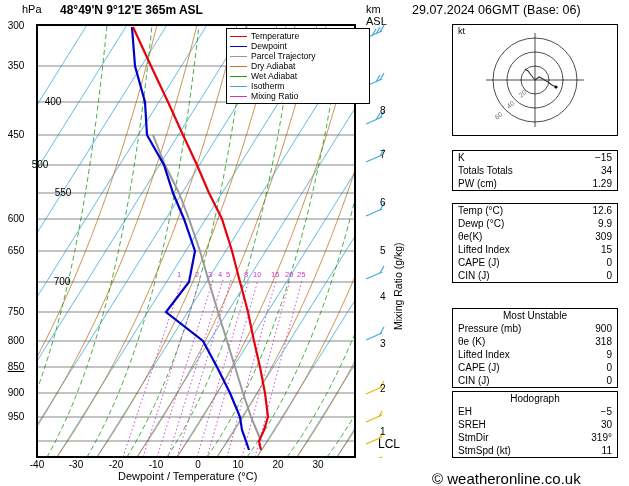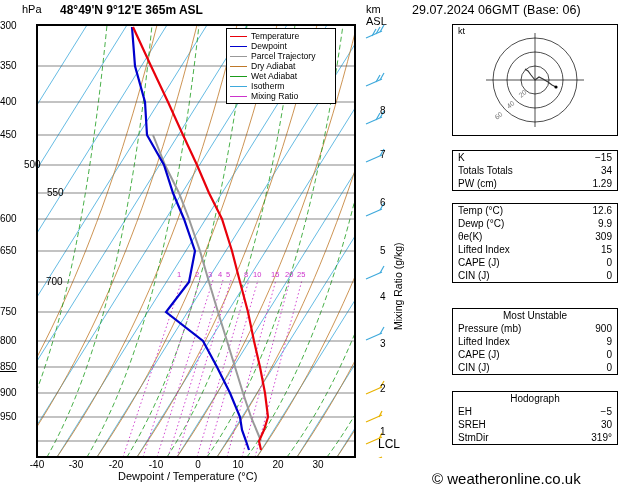--- a/index.html
+++ b/index.html
@@ -8,27 +8,27 @@
   
   #hpa-label{left:22px;top:3px;font-size:11px;color:#000;}
   #station-title{left:60px;top:3px;font-size:12px;font-weight:bold;color:#000;}
   #km-label{left:366px;top:3px;font-size:11px;color:#000;}
   #asl-label{left:366px;top:15px;font-size:11px;color:#000;}
   #run-title{left:412px;top:3px;font-size:12.5px;color:#000;}
   
   #plot{left:36px;top:24px;width:320px;height:434px;border:1px solid #000;box-sizing:border-box;background:#fff;}
   #plot svg{display:block;}
   #xaxis-label{left:118px;top:470px;font-size:11px;color:#000;}
-  .ytick{font-size:10px;color:#000;text-align:left;width:32px;}
+  .ytick{font-size:10px;color:#000;text-align:center;width:32px;}
   .xtick{font-size:10px;color:#000;text-align:center;width:30px;}
   .kmtick{font-size:10px;color:#000;}
   #mixing-label{left:392px;top:205px;font-size:10.5px;color:#000;transform:rotate(-90deg);transform-origin:left top;white-space:nowrap;}
   #lcl-label{left:378px;top:437px;font-size:12px;color:#000;}
   
-  #legend{left:226px;top:28px;width:110px;border:1px solid #000;background:#fff;padding:2px 3px;box-sizing:border-box;}
+  #legend{left:226px;top:28px;width:144px;border:1px solid #000;background:#fff;padding:2px 3px;box-sizing:border-box;}
   #legend .row{display:flex;align-items:center;height:10px;}
   #legend .swatch{width:17px;height:0;border-top:1.6px solid #000;margin-right:4px;}
   #legend .txt{font-size:8.6px;color:#000;line-height:10px;white-space:nowrap;}
   
   #hodo-box{left:452px;top:24px;width:166px;height:112px;border:1px solid #000;box-sizing:border-box;background:#fff;}
   #hodo-kt{left:458px;top:26px;font-size:9px;color:#000;}
   
   .tbl{position:absolute;left:452px;width:166px;border:1px solid #000;box-sizing:border-box;background:#fff;font-size:10px;color:#000;}
   .tbl .line{display:flex;justify-content:space-between;padding:0 5px;height:13px;line-height:13px;white-space:nowrap;}
   .tbl .hdr{text-align:center;height:13px;line-height:13px;font-size:10px;}
@@ -148,21 +148,21 @@
       <polyline fill="none" stroke="#0000cc" stroke-width="2.2" points="212,425 209,416 205,405 203,392 193,368 180,342 166,316 129,287 152,257 158,226 147,194 136,168 127,140 110,110 108,77 98,41 95,2"></polyline>
 
       <polyline fill="none" stroke="#e8000b" stroke-width="2.2" points="224,425 222,416 227,405 231,392 228,368 223,342 217,316 211,287 203,257 195,226 185,194 172,168 160,140 146,110 131,77 114,41 96,2"></polyline>
     </g>
     <rect x="0.5" y="0.5" width="317" height="431" fill="none" stroke="#000" stroke-width="1"></rect>
   </svg>
 </div>
 
 <div class="abs ytick" style="left:0px;top:20px;">300</div>
 <div class="abs ytick" style="left:0px;top:60px;">350</div>
-<div class="abs ytick" style="left:0px;top:96px;">400</div>
+<div class="abs ytick" style="left:0px;top:96px;padding-left:37px;">400</div>
 <div class="abs ytick" style="left:0px;top:129px;">450</div>
 <div class="abs ytick" style="left:16px;top:159px;margin-left:8px;">500</div>
 <div class="abs ytick" style="left:0px;top:187px;padding-left:47px;">550</div>
 <div class="abs ytick" style="left:0px;top:213px;">600</div>
 <div class="abs ytick" style="left:0px;top:245px;">650</div>
 <div class="abs ytick" style="left:12px;top:276px;margin-left:34px;">700</div>
 <div class="abs ytick" style="left:0px;top:306px;">750</div>
 <div class="abs ytick" style="left:0px;top:335px;">800</div>
 <div class="abs ytick" style="left:0px;top:361px;text-decoration:underline;">850</div>
 <div class="abs ytick" style="left:0px;top:387px;">900</div>
@@ -340,20 +340,24 @@
   </div>
 </div>
 
 <div class="tbl" id="tbl-mu">
   <div class="hdr">Most Unstable</div>
   <div class="line">
     <span>Pressure (mb)</span>
     <span>900</span>
   </div>
   <div class="line">
+    <span>θe (K)</span>
+    <span>318</span>
+  </div>
+  <div class="line">
     <span>Lifted Index</span>
     <span>9</span>
   </div>
   <div class="line">
     <span>CAPE (J)</span>
     <span>0</span>
   </div>
   <div class="line">
     <span>CIN (J)</span>
     <span>0</span>
@@ -367,15 +371,19 @@
     <span>−5</span>
   </div>
   <div class="line">
     <span>SREH</span>
     <span>30</span>
   </div>
   <div class="line">
     <span>StmDir</span>
     <span>319°</span>
   </div>
+  <div class="line">
+    <span>StmSpd (kt)</span>
+    <span>11</span>
+  </div>
 </div>
 
 <div class="abs" id="copyright">© weatheronline.co.uk</div>
 
 </body></html>

